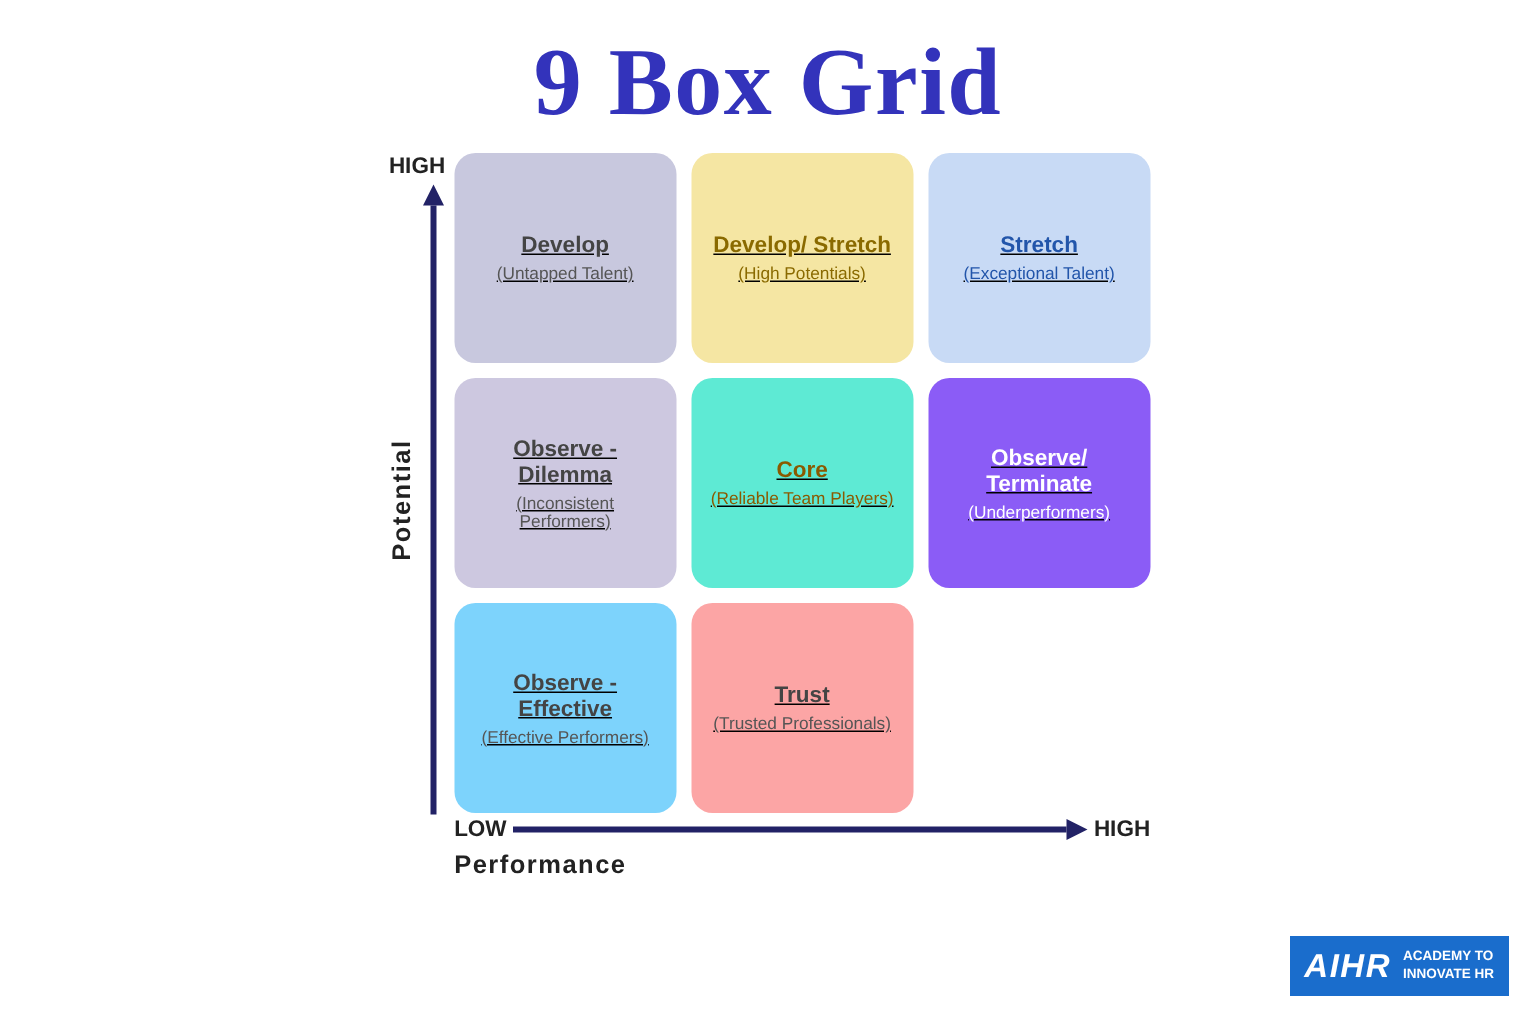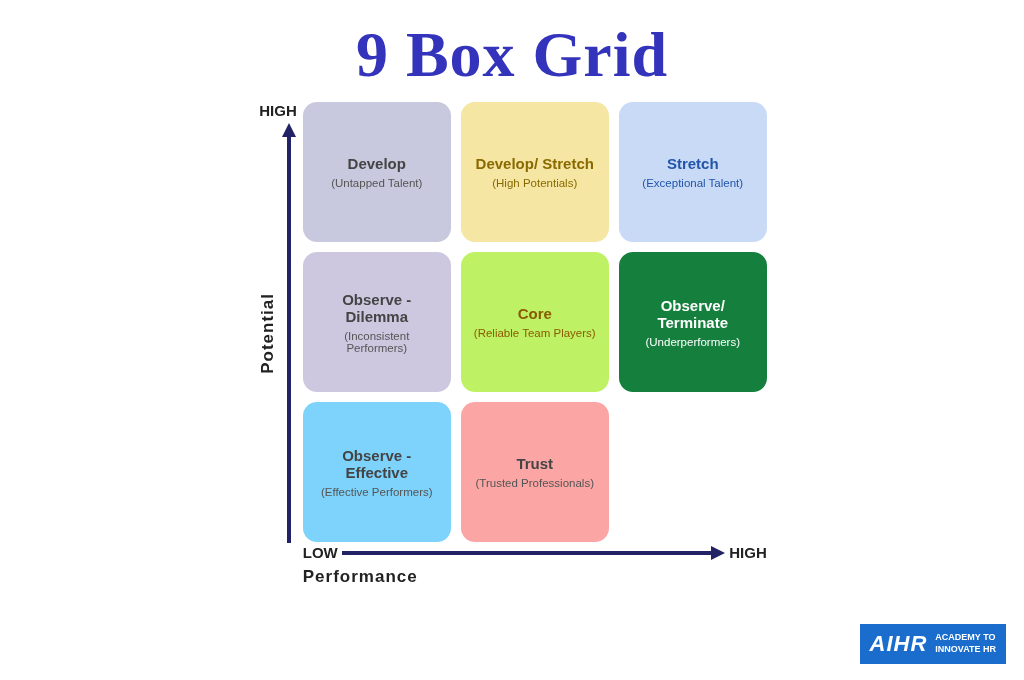--- a/index.html
+++ b/index.html
@@ -59,38 +59,39 @@
       gap: 10px;
     }
     .box {
       border-radius: 14px;
       display: flex;
       flex-direction: column;
       align-items: center;
       justify-content: center;
       padding: 12px 10px;
       text-align: center;
+      text-decoration: underline;
     }
     .box-title {
       font-size: 15px;
       font-weight: 700;
       margin-bottom: 5px;
     }
     .box-subtitle {
       font-size: 11.5px;
       font-weight: 400;
     }
     
     .box-gray { background: #c8c8de; }
     .box-yellow { background: #f5e6a3; }
     .box-blue-light { background: #c8daf5; }
     .box-purple-light { background: #cdc8e0; }
-    .box-peach { background: #bef264; }
+    .box-peach { background: #5eead4; }
     .box-blue-gray { background: #b8c8dc; }
-    .box-cyan { background: #15803d; }
+    .box-cyan { background: #8b5cf6; }
     .box-lavender { background: #7dd3fc; }
     .box-silver { background: #fca5a5; }
 
     .box-gray .box-title { color: #444; }
     .box-gray .box-subtitle { color: #555; }
     .box-yellow .box-title { color: #8a6a00; }
     .box-yellow .box-subtitle { color: #8a6a00; }
     .box-blue-light .box-title { color: #2255aa; }
     .box-blue-light .box-subtitle { color: #2255aa; }
     .box-purple-light .box-title { color: #444; }

